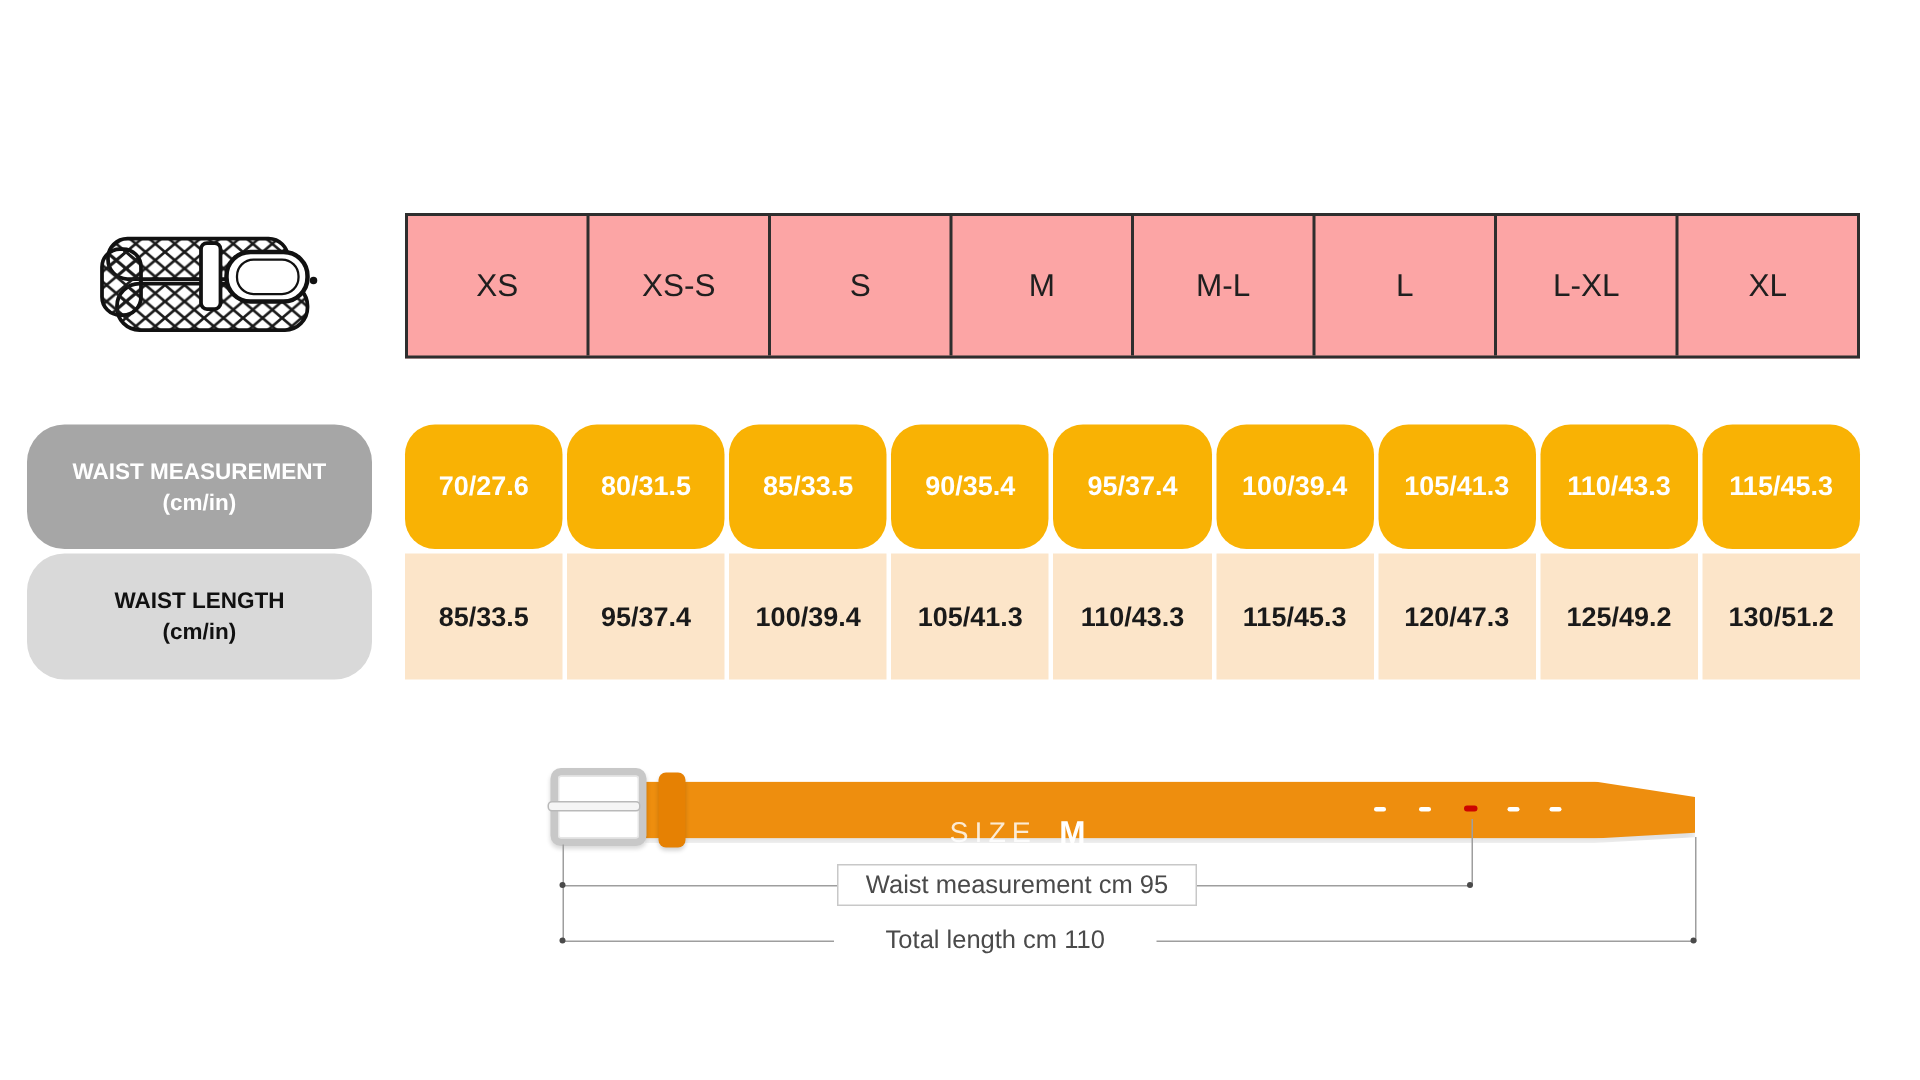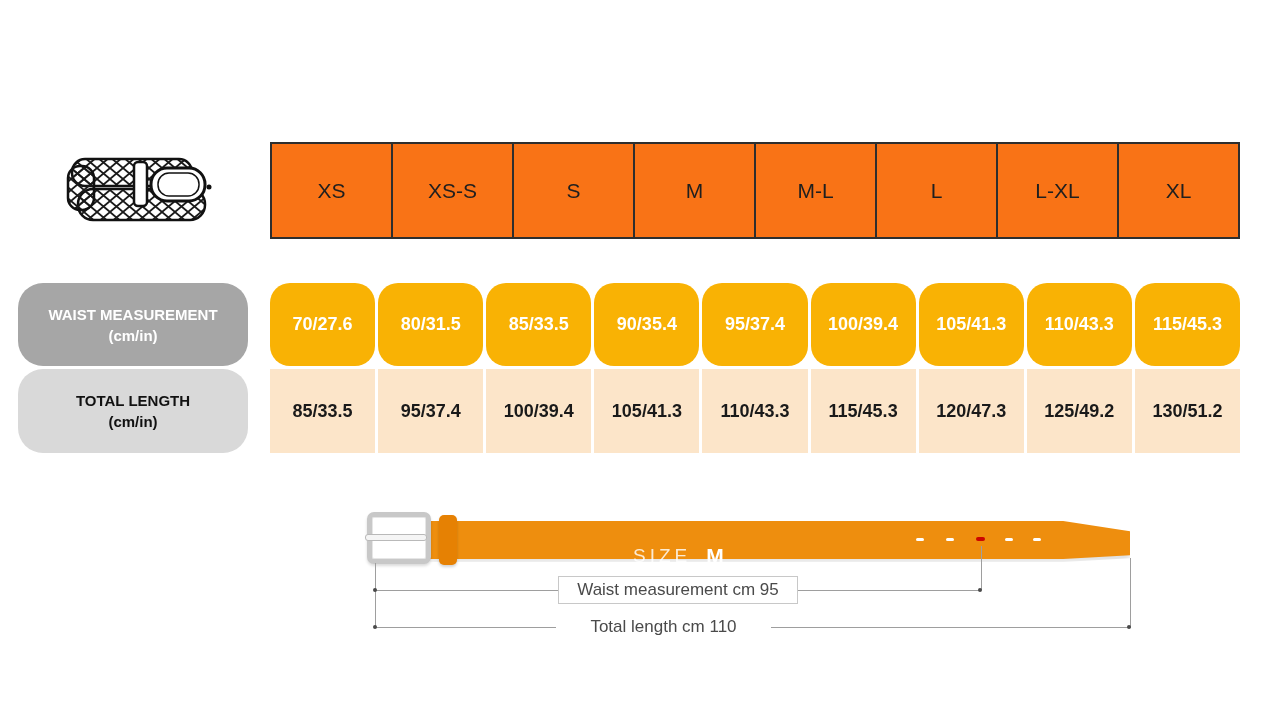--- a/index.html
+++ b/index.html
@@ -3,21 +3,21 @@
 <meta charset="utf-8">
 <style>
   html,body{margin:0;padding:0;background:#fff;}
   .stage{
     position:relative;width:1280px;height:720px;background:#fff;overflow:hidden;
     font-family:"Liberation Sans",sans-serif;
   }
   
   .size-header{
     position:absolute;left:270px;top:142px;width:970px;height:97px;
-    display:flex;border:2px solid var(--border_dark,#2e2e2e);box-sizing:border-box;background:#f97316;
+    display:flex;border:2px solid var(--border_dark,#2e2e2e);box-sizing:border-box;background:#fca5a5;
   }
   .size-cell{
     flex:1;display:flex;align-items:center;justify-content:center;
     border-left:2px solid var(--border_dark,#2e2e2e);
     font-size:21px;color:var(--text_dark,#1f1f1f);
   }
   .size-cell:first-child{border-left:none;}
   
   .row-label{
     position:absolute;left:18px;width:230px;
@@ -128,21 +128,21 @@
     <div class="data-cell">85/33.5</div>
     <div class="data-cell">90/35.4</div>
     <div class="data-cell">95/37.4</div>
     <div class="data-cell">100/39.4</div>
     <div class="data-cell">105/41.3</div>
     <div class="data-cell">110/43.3</div>
     <div class="data-cell">115/45.3</div>
   </div>
 
   <div class="row-label length">
-    <span>TOTAL LENGTH</span>
+    <span>WAIST LENGTH</span>
     <span>(cm/in)</span>
   </div>
   <div class="data-row length">
     <div class="data-cell">85/33.5</div>
     <div class="data-cell">95/37.4</div>
     <div class="data-cell">100/39.4</div>
     <div class="data-cell">105/41.3</div>
     <div class="data-cell">110/43.3</div>
     <div class="data-cell">115/45.3</div>
     <div class="data-cell">120/47.3</div>

